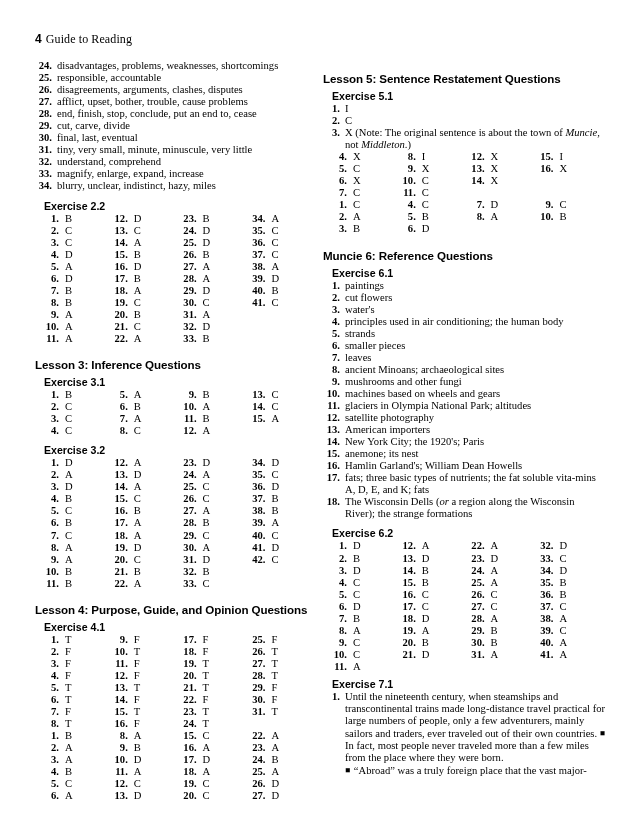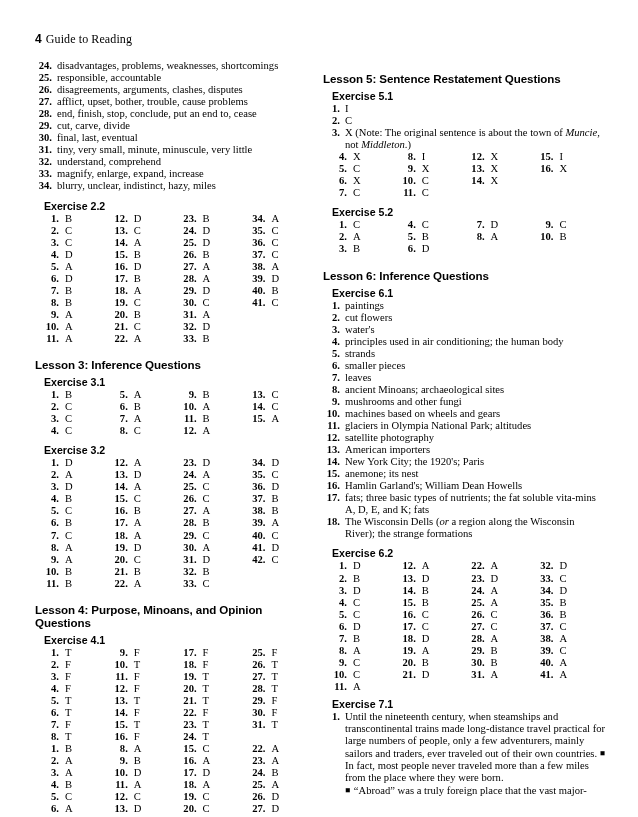--- a/index.html
+++ b/index.html
@@ -305,21 +305,21 @@
             <div class="row"><span class="n">36.</span><span class="a">D</span></div>
             <div class="row"><span class="n">37.</span><span class="a">B</span></div>
             <div class="row"><span class="n">38.</span><span class="a">B</span></div>
             <div class="row"><span class="n">39.</span><span class="a">A</span></div>
             <div class="row"><span class="n">40.</span><span class="a">C</span></div>
             <div class="row"><span class="n">41.</span><span class="a">D</span></div>
             <div class="row"><span class="n">42.</span><span class="a">C</span></div>
           </div>
         </div>
 
-      <div class="lesson-head">Lesson 4: Purpose, Minoans, and Opinion Questions</div>
+      <div class="lesson-head">Lesson 4: Purpose, Guide, and Opinion Questions</div>
       <div class="ex-head tight">Exercise 4.1</div>
       <div class="grid indent-1">
           <div class="gcol">
             <div class="row"><span class="n">1.</span><span class="a">T</span></div>
             <div class="row"><span class="n">2.</span><span class="a">F</span></div>
             <div class="row"><span class="n">3.</span><span class="a">F</span></div>
             <div class="row"><span class="n">4.</span><span class="a">F</span></div>
             <div class="row"><span class="n">5.</span><span class="a">T</span></div>
             <div class="row"><span class="n">6.</span><span class="a">T</span></div>
             <div class="row"><span class="n">7.</span><span class="a">F</span></div>
@@ -430,21 +430,20 @@
             <div class="row"><span class="n">12.</span><span class="a">X</span></div>
             <div class="row"><span class="n">13.</span><span class="a">X</span></div>
             <div class="row"><span class="n">14.</span><span class="a">X</span></div>
           </div>
           <div class="gcol wide">
             <div class="row"><span class="n">15.</span><span class="a">I</span></div>
             <div class="row"><span class="n">16.</span><span class="a">X</span></div>
           </div>
         </div>
 
-      <div class="ex-head">Exercise 5.2</div>
       <div class="grid indent-1">
           <div class="gcol">
             <div class="row"><span class="n">1.</span><span class="a">C</span></div>
             <div class="row"><span class="n">2.</span><span class="a">A</span></div>
             <div class="row"><span class="n">3.</span><span class="a">B</span></div>
           </div>
           <div class="gcol">
             <div class="row"><span class="n">4.</span><span class="a">C</span></div>
             <div class="row"><span class="n">5.</span><span class="a">B</span></div>
             <div class="row"><span class="n">6.</span><span class="a">D</span></div>
@@ -452,21 +451,21 @@
           <div class="gcol">
             <div class="row"><span class="n">7.</span><span class="a">D</span></div>
             <div class="row"><span class="n">8.</span><span class="a">A</span></div>
           </div>
           <div class="gcol wide">
             <div class="row"><span class="n">9.</span><span class="a">C</span></div>
             <div class="row"><span class="n">10.</span><span class="a">B</span></div>
           </div>
         </div>
 
-      <div class="lesson-head">Lesson 6: Inference Questions</div>
+      <div class="lesson-head">Muncie 6: Reference Questions</div>
       <div class="ex-head tight">Exercise 6.1</div>
 
       <ul class="numlist">
           <li>
             <span class="n">1.</span>
             <span class="t">paintings</span>
           </li>
           <li>
             <span class="n">2.</span>
             <span class="t">cut flowers</span>

